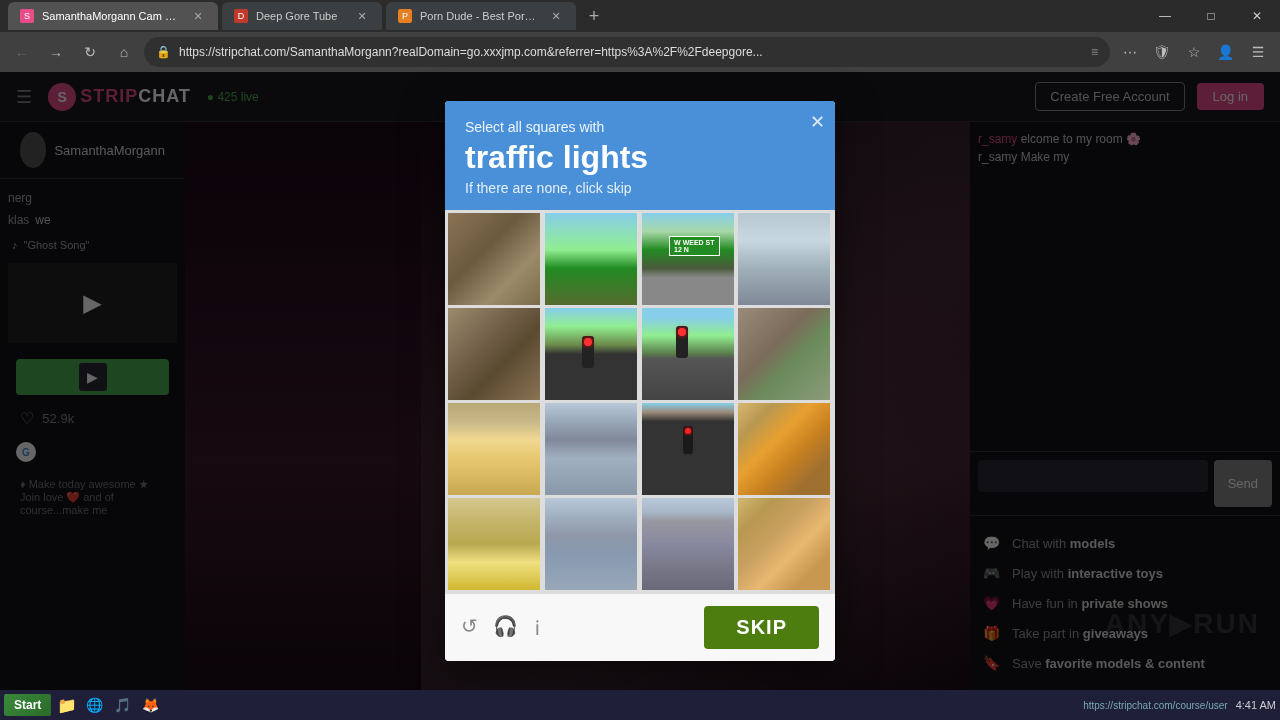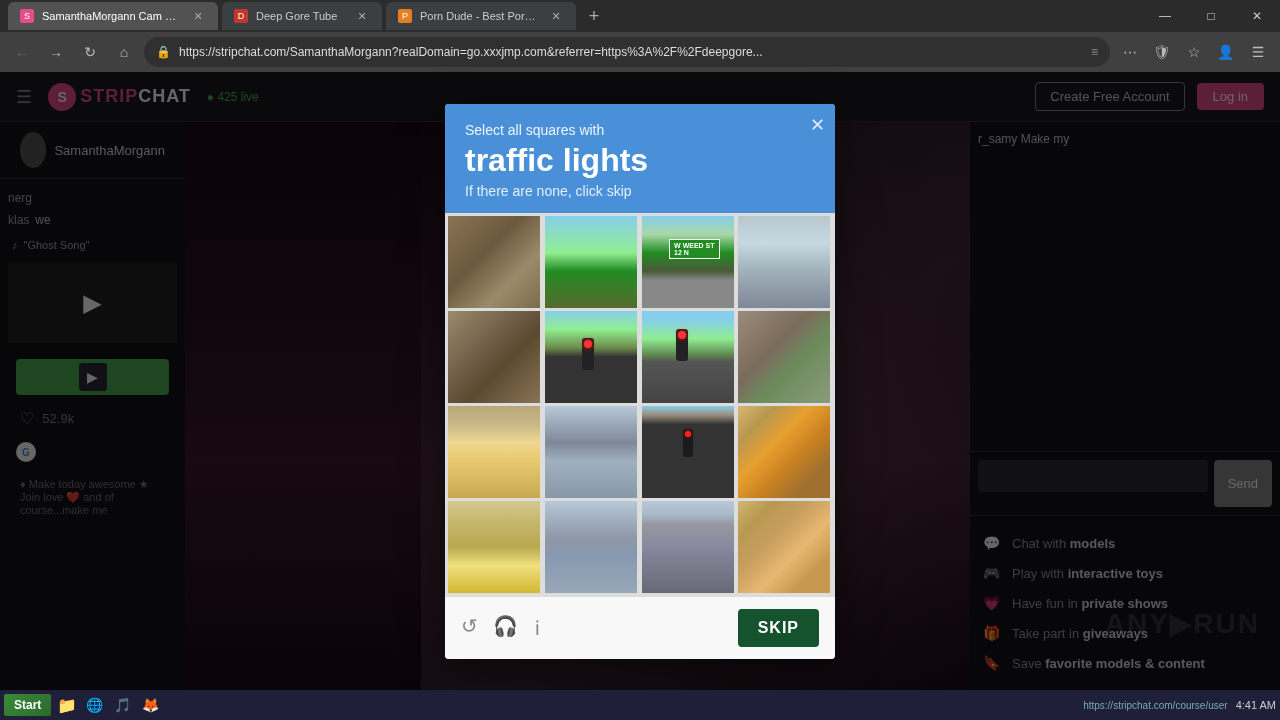--- a/index.html
+++ b/index.html
@@ -106,21 +106,21 @@
     .cell-6 .tl::before { content: ''; position: absolute; top: 2px; left: 50%; transform: translateX(-50%); width: 8px; height: 8px; background: #ff3333; border-radius: 50%; box-shadow: 0 0 4px #ff0000; }
     .cell-10 .tl { position: absolute; top: 25%; left: 45%; width: 10px; height: 28px; background: #1a1a1a; border-radius: 3px; }
     .cell-10 .tl::before { content: ''; position: absolute; top: 2px; left: 50%; transform: translateX(-50%); width: 6px; height: 6px; background: #ff2222; border-radius: 50%; box-shadow: 0 0 3px #ff0000; }
 
     
     .cell-2 .sign { position: absolute; top: 25%; left: 30%; background: #228B22; color: white; font-size: 7px; font-weight: bold; padding: 2px 4px; border: 1px solid white; white-space: nowrap; }
 
     .captcha-footer { display: flex; align-items: center; justify-content: space-between; padding: 12px 16px; background: #f8f8f8; border-top: 1px solid #ddd; }
     .footer-icons { display: flex; gap: 16px; }
     .footer-icon { color: #888; font-size: 20px; cursor: pointer; }
-    .skip-btn { background: #14532d; color: white; border: none; padding: 10px 20px; border-radius: 4px; font-size: 16px; font-weight: bold; cursor: pointer; letter-spacing: 1px; }
+    .skip-btn { background: #4d7c0f; color: white; border: none; padding: 10px 32px; border-radius: 4px; font-size: 20px; font-weight: bold; cursor: pointer; letter-spacing: 1px; }
     .taskbar { position: absolute; bottom: 0; left: 0; right: 0; height: 30px; background: #1f1f3a; display: flex; align-items: center; padding: 0 4px; gap: 4px; }
     .start-btn { background: linear-gradient(135deg, #3a8a3a, #2a6a2a); border: none; color: white; padding: 2px 10px; font-size: 12px; font-weight: bold; border-radius: 2px; cursor: pointer; height: 22px; }
     .taskbar-icon { width: 24px; height: 24px; display: flex; align-items: center; justify-content: center; cursor: pointer; border-radius: 2px; }
     .taskbar-right { margin-left: auto; display: flex; align-items: center; gap: 8px; color: #ccc; font-size: 11px; }
     .taskbar-clock { color: #ccc; font-size: 11px; }
 
     
     .win-controls { position: absolute; top: 0; right: 0; display: flex; }
     .win-ctrl { width: 46px; height: 32px; display: flex; align-items: center; justify-content: center; cursor: pointer; color: #ccc; font-size: 12px; }
   </style>
@@ -229,20 +229,24 @@
 
     <div style="position:absolute; inset:0; background: linear-gradient(180deg, #1a0a15 0%, #2a1020 30%, #3a1a2a 60%, #1a0a15 100%);"></div>
 
     <div style="position:absolute; right:0; top:0; width:70%; height:100%; background: linear-gradient(135deg, transparent 0%, rgba(200,160,170,0.15) 40%, rgba(180,140,150,0.2) 60%, transparent 100%);"></div>
   </div>
 </div>
 
 <div class="right-panel">
   <div class="right-chat">
     <div class="right-chat-msg">
+      <span class="username">r_samy</span>
+      <span> elcome to my room 🌸</span>
+    </div>
+    <div class="right-chat-msg">
       <span>r_samy  Make my</span>
     </div>
   </div>
   <div class="chat-input-row">
     <input class="chat-input" type="text" style="">
     <button class="send-btn">Send</button>
   </div>
   <div class="features-list">
     <div class="feature-item">
       <span class="feature-icon">💬</span>

